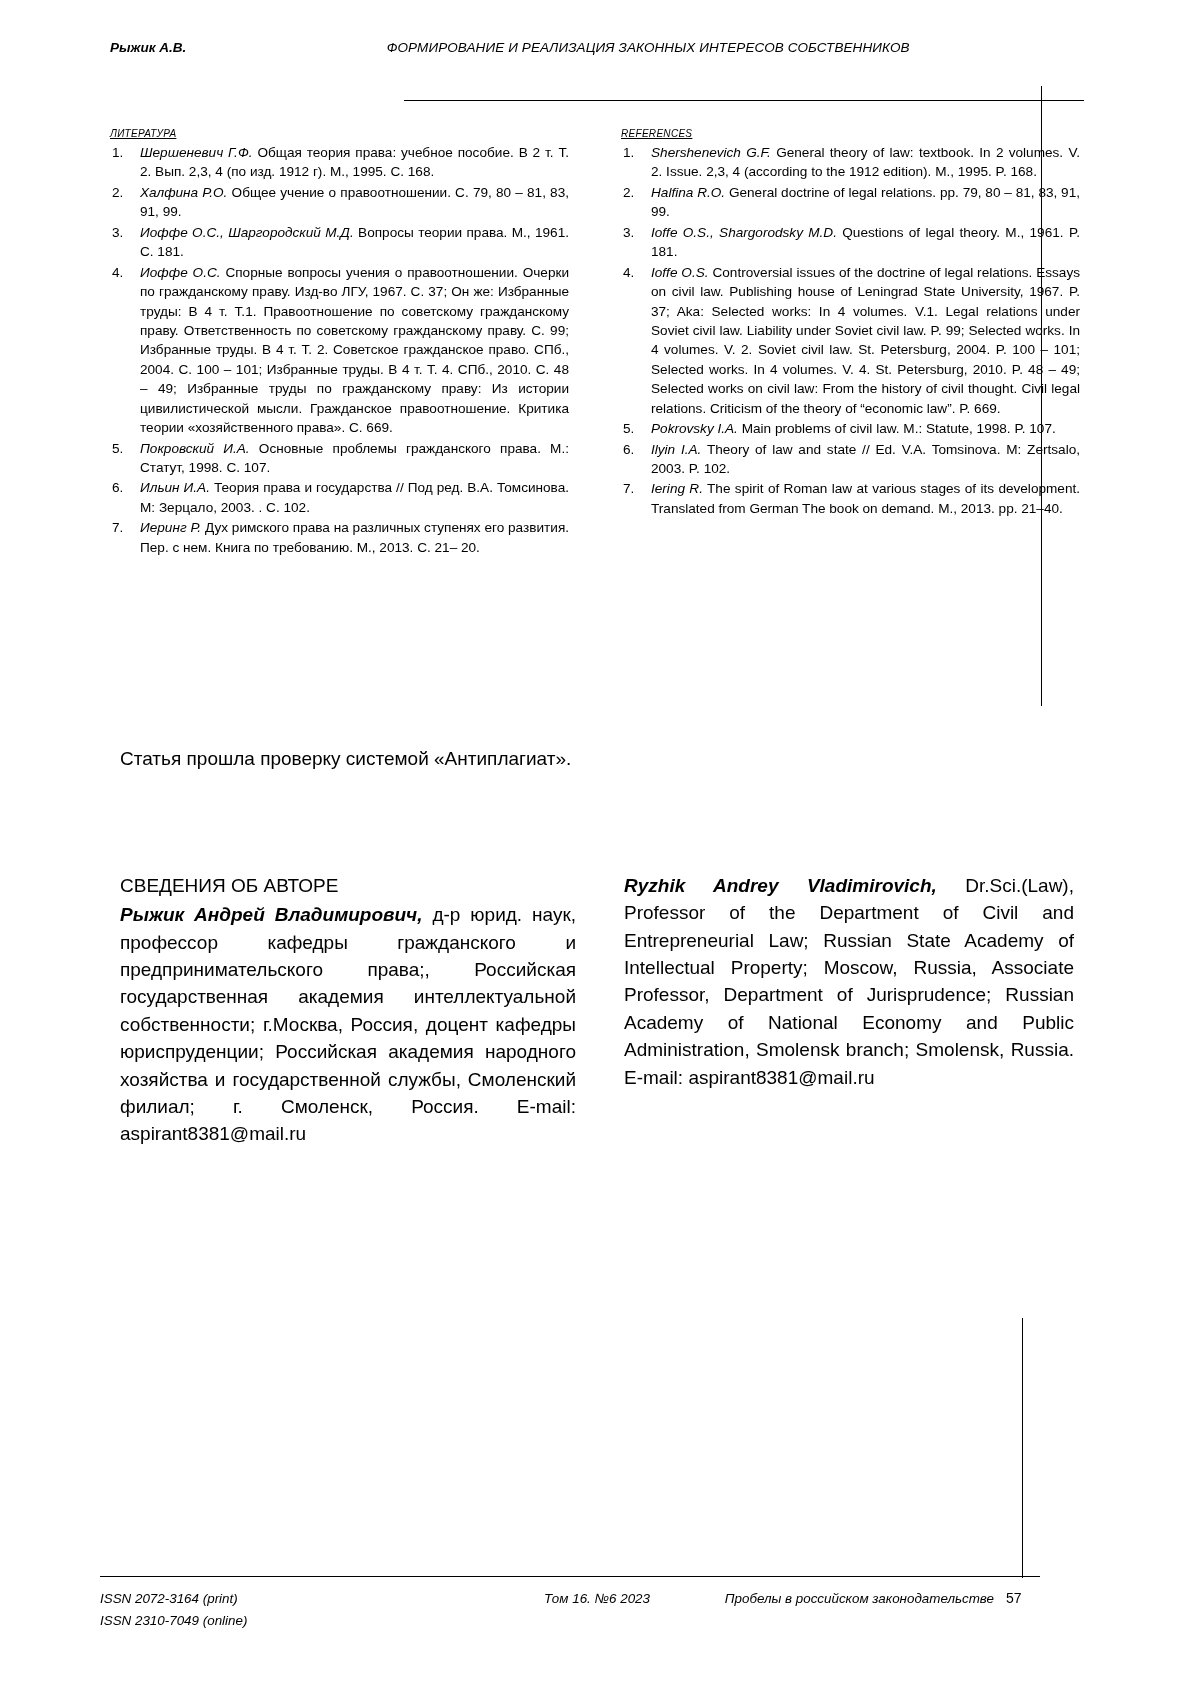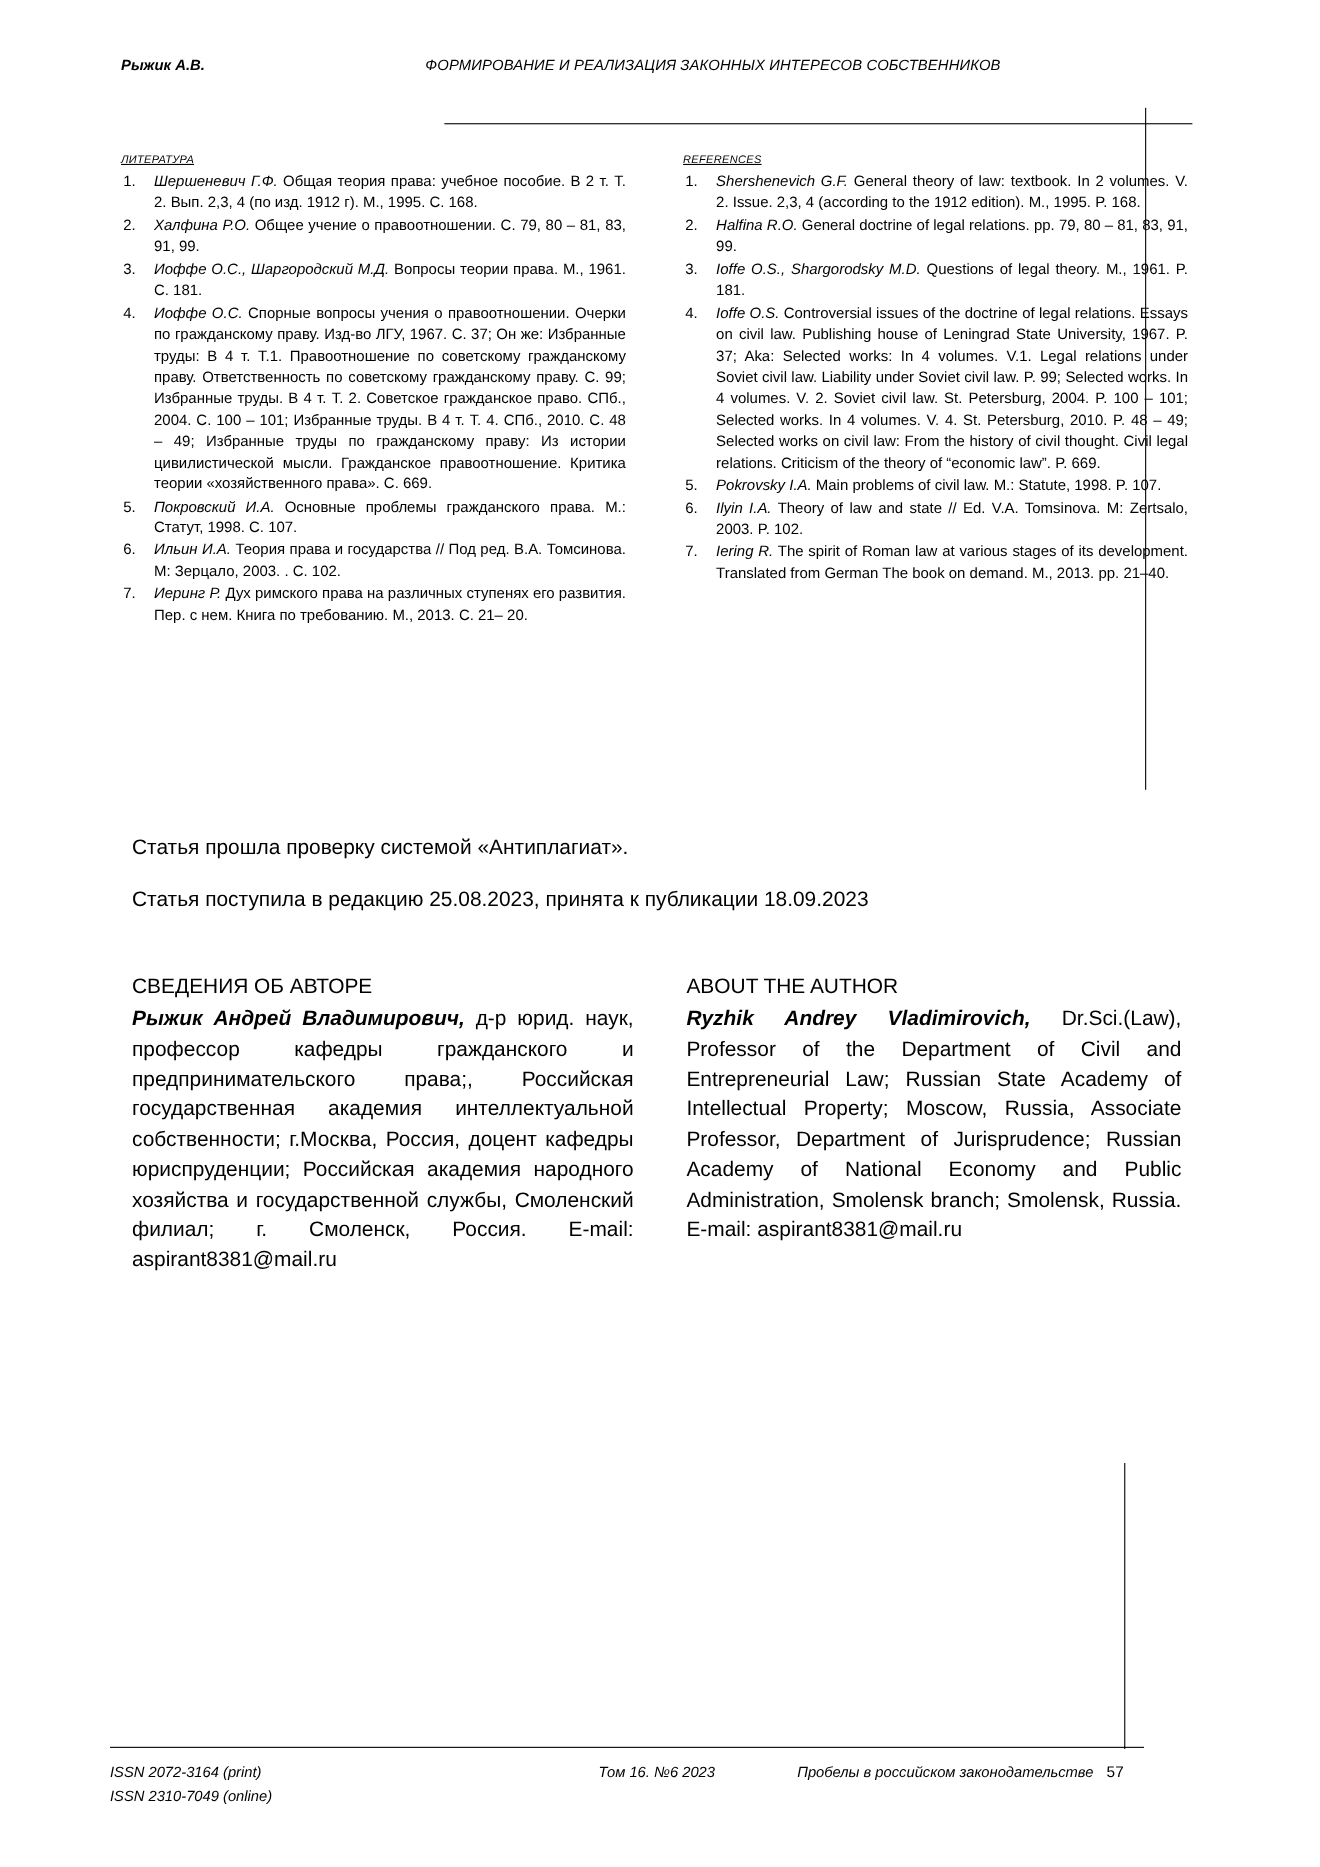--- a/index.html
+++ b/index.html
@@ -12,21 +12,20 @@
     height: 1697px;
     position: relative;
     font-family: "Liberation Sans", sans-serif;
     color: #000000;
     -webkit-font-smoothing: antialiased;
   }
 
   .page {
     position: absolute;
     inset: 0;
-    margin-top: 12px;
   }
 
   
   .runhead {
     position: absolute;
     left: 110px;
     top: 40px;
     width: 980px;
     display: flex;
     align-items: baseline;
@@ -227,30 +226,28 @@
         <li><span class="it">Ilyin I.A.</span> <span>Theory of law and state // Ed. V.A. Tomsinova. M: Zertsalo, 2003. P. 102.</span></li>
         <li><span class="it">Iering R.</span> <span>The spirit of Roman law at various stages of its development. Translated from German The book on demand. M., 2013. pp. 21–40.</span></li>
       </ol>
     </div>
 
   </div>
 
   <div class="notes">
     <div>Статья прошла проверку системой «Антиплагиат».</div>
     <div class="gap"></div>
-    <div>Статья поступила в редакцию 25.08.2023, принята к публикации 18.09.2023</div>
   </div>
 
   <div class="about">
     <div class="about-col">
       <div class="about-head">СВЕДЕНИЯ ОБ АВТОРЕ</div>
       <div><span class="about-name">Рыжик Андрей Владимирович,</span><span> д-р юрид. наук, профессор кафедры гражданского и предпринимательского права;, Российская государственная академия интеллектуальной собственности; г.Москва, Россия, доцент кафедры юриспруденции; Российская академия народного хозяйства и государственной службы, Смоленский филиал; г. Смоленск, Россия. E-mail: aspirant8381@mail.ru</span></div>
     </div>
     <div class="about-col right">
-      <div class="about-head">ABOUT THE AUTHOR</div>
       <div><span class="about-name">Ryzhik Andrey Vladimirovich,</span><span> Dr.Sci.(Law), Professor of the Department of Civil and Entrepreneurial Law; Russian State Academy of Intellectual Property; Moscow, Russia, Associate Professor, Department of Jurisprudence; Russian Academy of National Economy and Public Administration, Smolensk branch; Smolensk, Russia. E-mail: aspirant8381@mail.ru</span></div>
     </div>
   </div>
 
   <div class="rule-bottom"></div>
 
   <div class="footer">
     <div class="footer-row">
       <span class="footer-issn">ISSN 2072-3164 (print)</span>
       <span class="footer-vol">Том 16. №6 2023</span>

